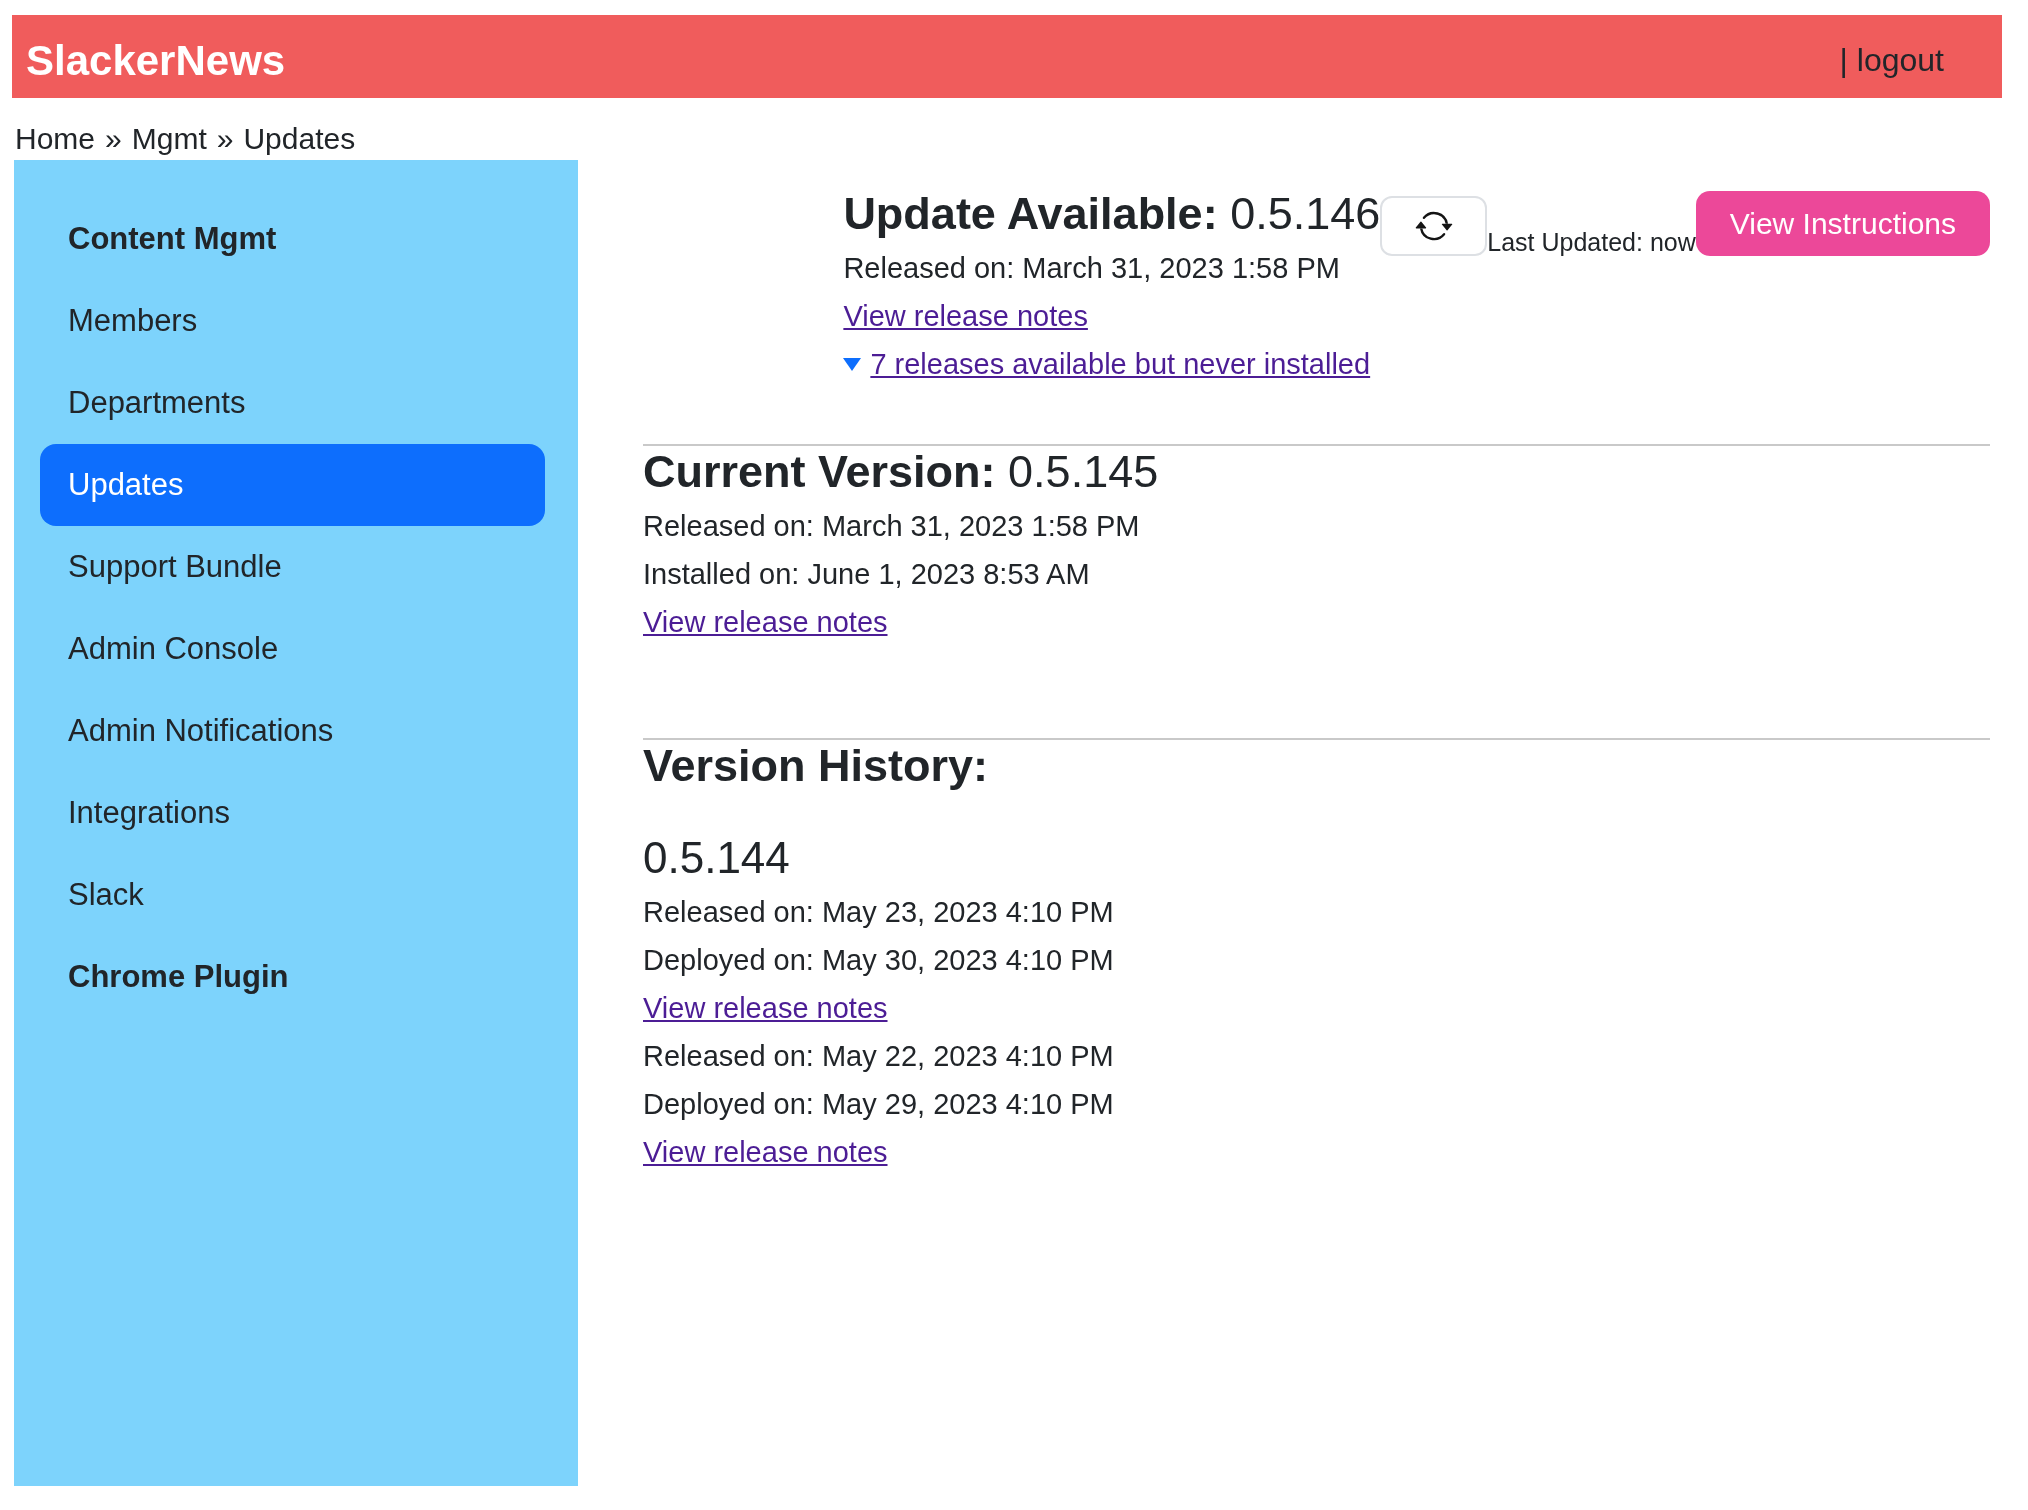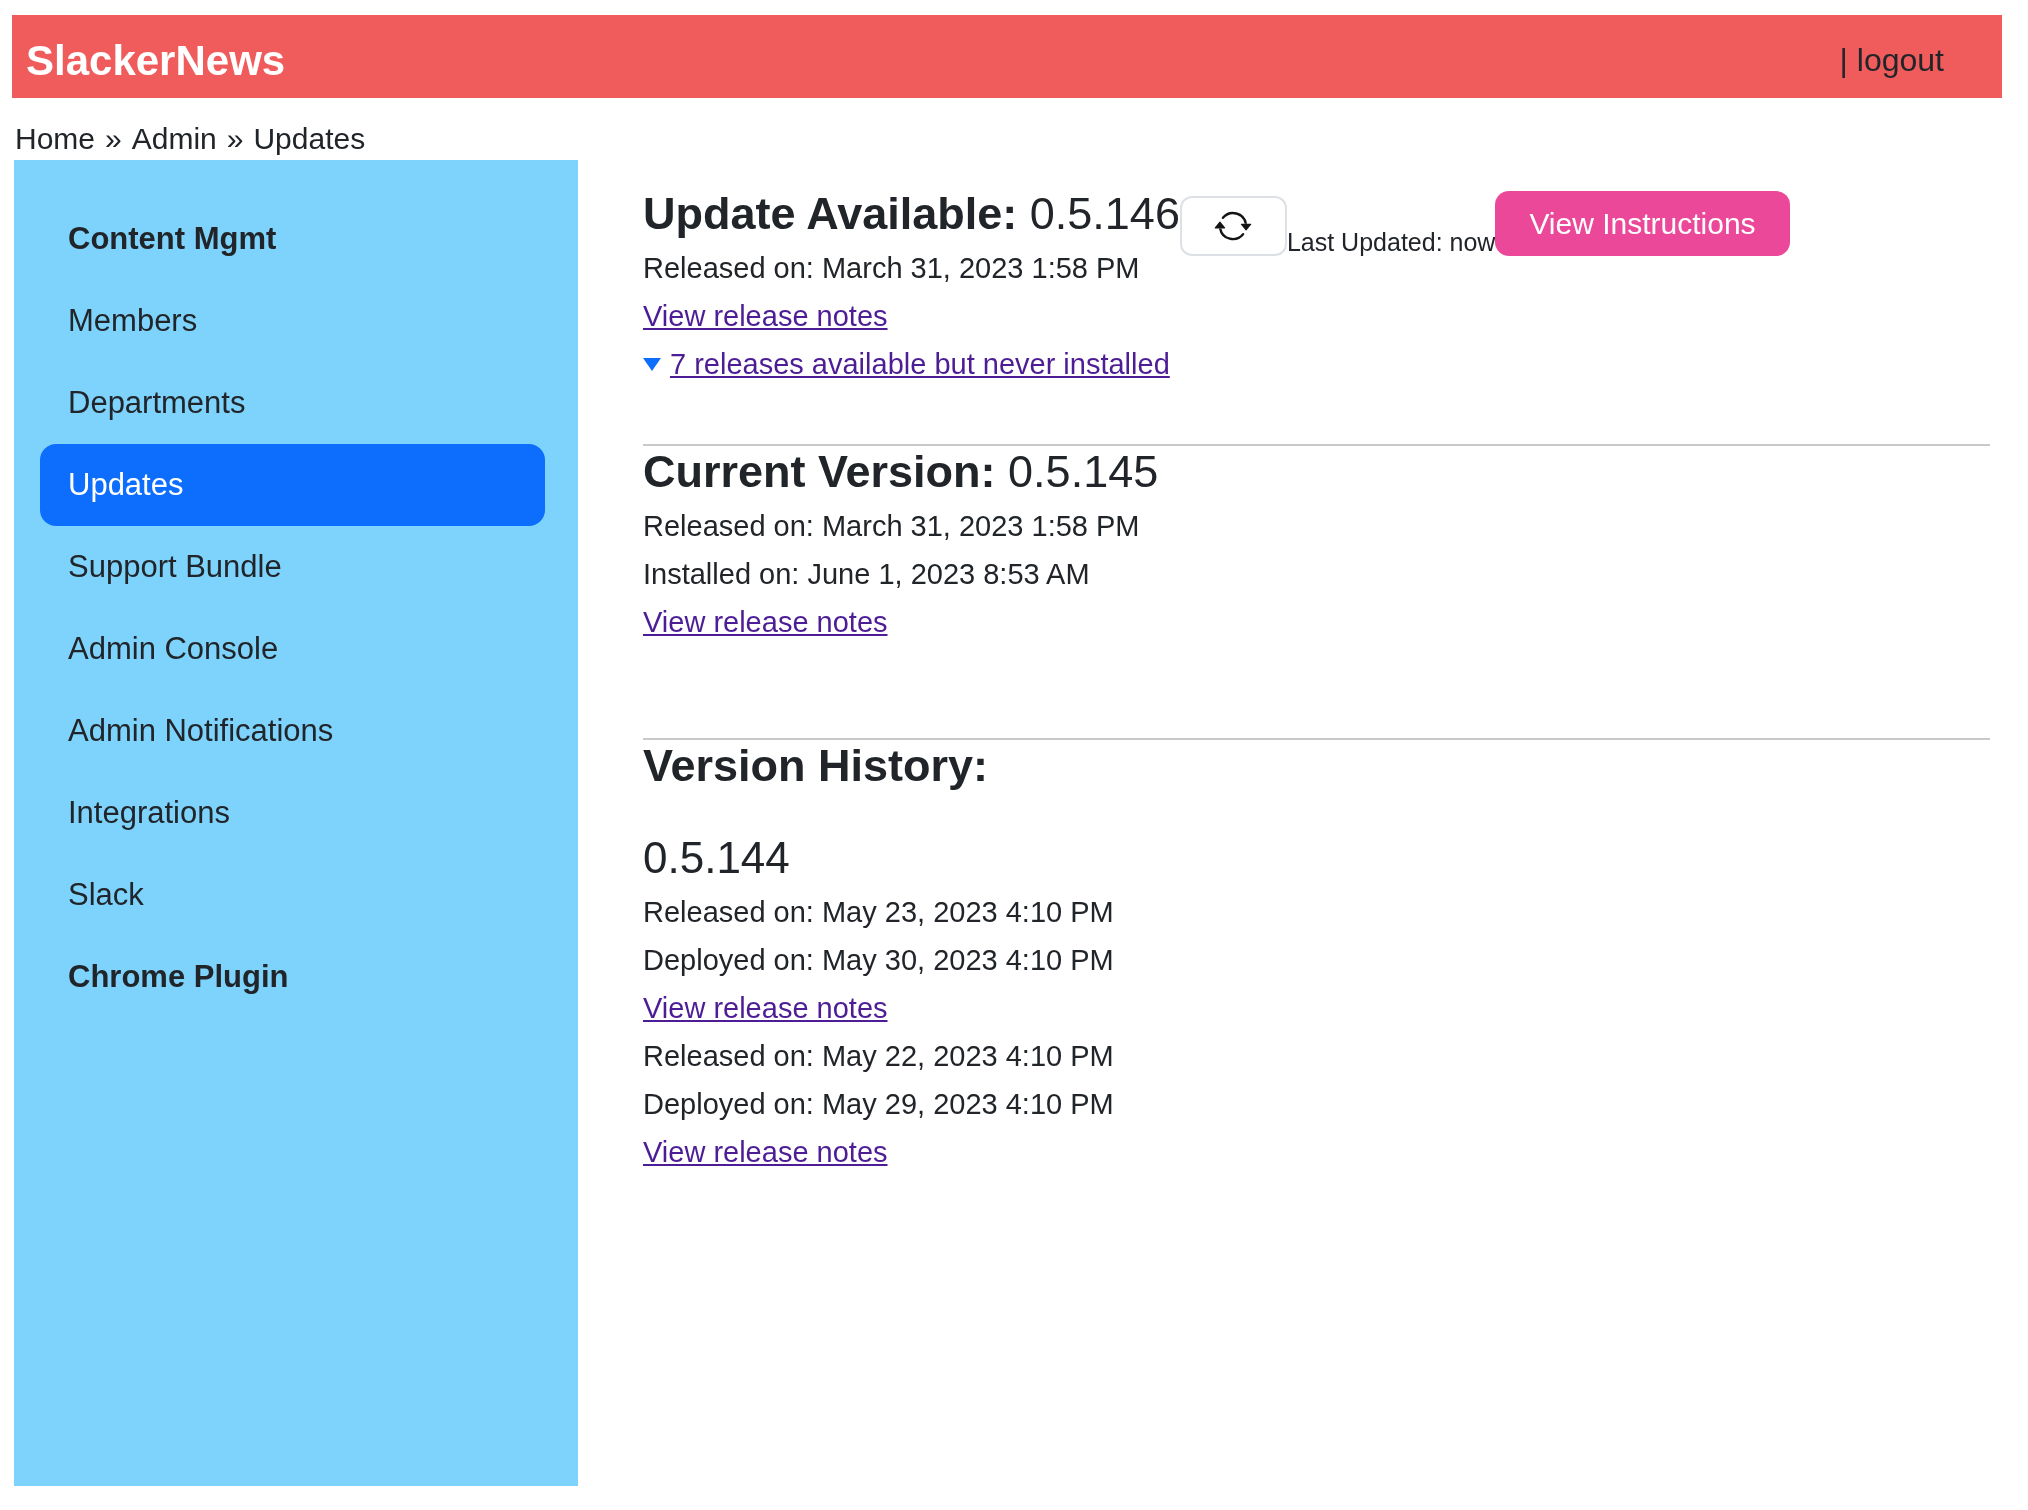--- a/index.html
+++ b/index.html
@@ -42,21 +42,21 @@
     padding: 24px 28px;
     border-radius: 16px;
     color: #212529;
     cursor: pointer;
   }
   .nav-item.active { background: #0d6efd; color: #ffffff; }
   .nav-item.bold { font-weight: 700; }
 
   .main { flex: 1; padding: 28px 38px 0 65px; }
 
-  .section-top { display: flex; justify-content: flex-start; align-items: flex-start; }
+  .section-top { display: flex; justify-content: flex-end; align-items: flex-start; }
 
   h1.heading, h2.heading {
     margin: 0; font-size: 45px; line-height: 52px; font-weight: 700; color: #212529;
   }
   .heading .ver { font-weight: 400; }
 
   p.meta { margin: 8px 0 0; font-size: 29px; line-height: 40px; }
   p.linkline { margin: 8px 0 0; font-size: 29px; line-height: 40px; }
   a.textlink { color: #4c1d95; text-decoration: underline; }
 
@@ -110,21 +110,21 @@
 </style>
 </head>
 <body>
 
 <header class="topbar">
   <span class="brand">SlackerNews</span>
   <a class="logout" href="#">| logout</a>
 </header>
 
 <nav class="breadcrumb">
-  <span>Home</span><span class="sep">»</span><span>Admin</span><span class="sep">»</span><span>Updates</span>
+  <span>Home</span><span class="sep">»</span><span>Mgmt</span><span class="sep">»</span><span>Updates</span>
 </nav>
 
 <div class="layout">
 
   <aside class="sidebar">
     <div class="nav-item bold">Content Mgmt</div>
     <div class="nav-item">Members</div>
     <div class="nav-item">Departments</div>
     <div class="nav-item active">Updates</div>
     <div class="nav-item">Support Bundle</div>

